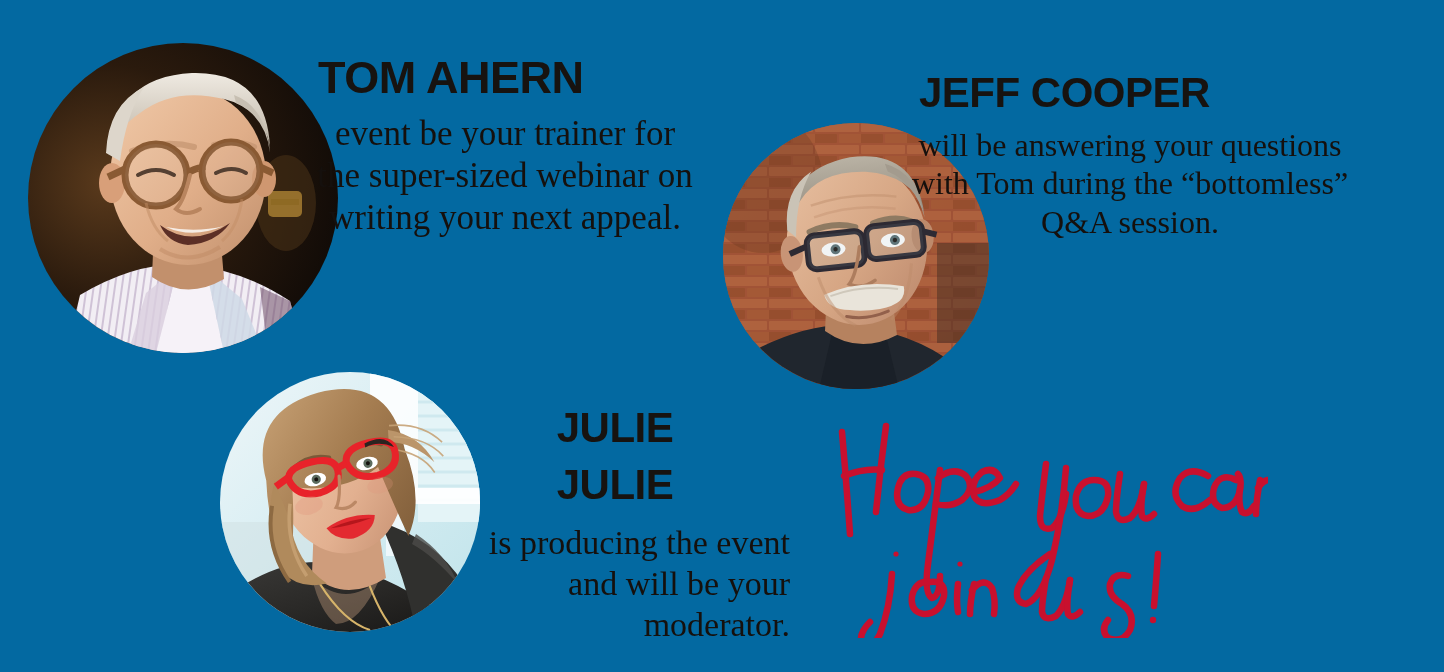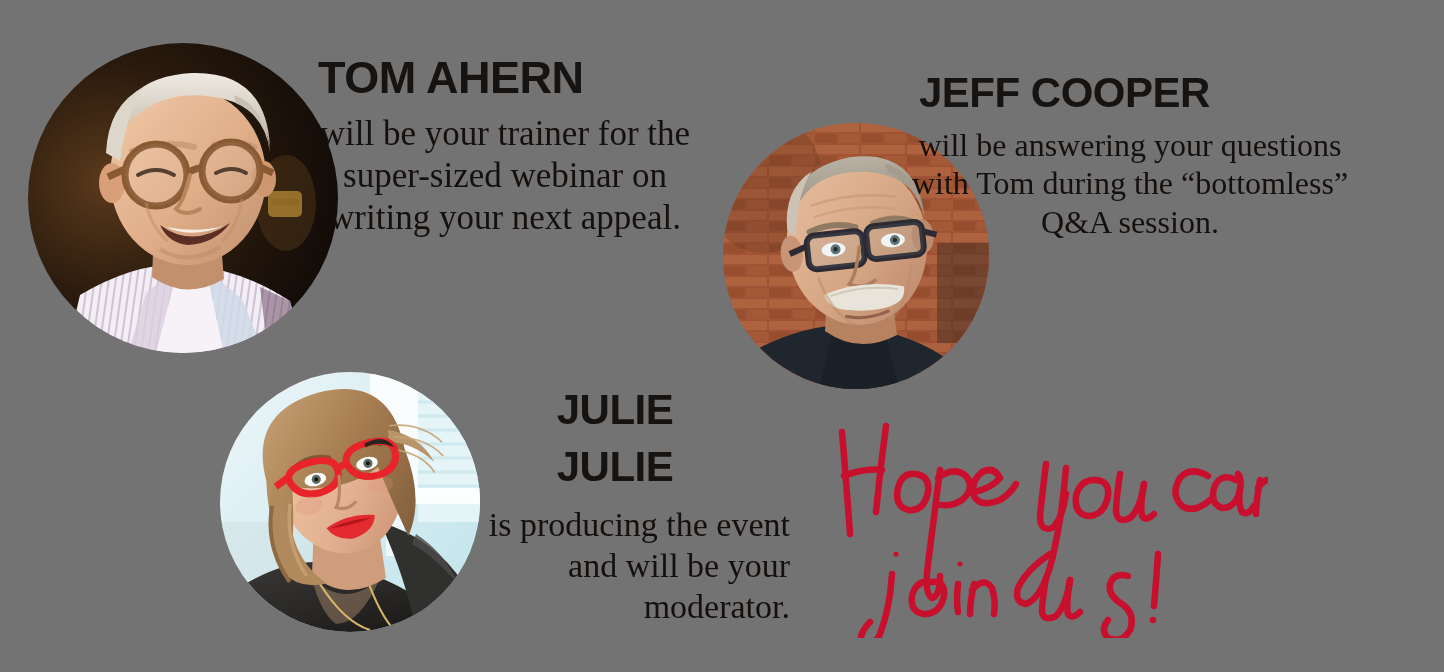--- a/index.html
+++ b/index.html
@@ -3,21 +3,21 @@
 <meta charset="utf-8">
 <style>
   html,body{margin:0;padding:0;}
   body{
     width:1444px;height:672px;
     background:#ffffff;
     font-family:"Liberation Sans", sans-serif;
     overflow:hidden;
     position:relative;
   }
-  .stage{position:relative;width:1444px;height:672px;background:#737373;}
+  .stage{position:relative;width:1444px;height:672px;background:#0369a1;}
 
   
   .portrait{position:absolute;border-radius:50%;overflow:hidden;}
   .portrait svg{display:block;width:100%;height:100%;}
 
   #portrait-tom   {left:28px; top:43px;  width:310px;height:310px;}
   #portrait-jeff  {left:723px;top:123px; width:266px;height:266px;}
   #portrait-julie {left:220px;top:372px; width:260px;height:260px;}
 
   
@@ -40,21 +40,21 @@
   #bio-tom{left:310px;top:55px;width:390px;}
   #bio-tom .name{font-size:45px;text-align:left;padding-left:8px;}
   #bio-tom .desc{font-size:35px;text-align:center;margin-top:13px;}
 
   
   #bio-jeff{left:905px;top:72px;width:450px;}
   #bio-jeff .name{font-size:42px;text-align:left;padding-left:14px;}
   #bio-jeff .desc{font-size:32px;text-align:center;margin-top:12px;}
 
   
-  #bio-julie{left:440px;top:382px;width:350px;}
+  #bio-julie{left:440px;top:400px;width:350px;}
   #bio-julie .name{font-size:42px;text-align:center;line-height:1.35;}
   #bio-julie .desc{font-size:34px;text-align:right;margin-top:10px;}
 
   
   #script-note{
     position:absolute;left:828px;top:408px;width:440px;height:230px;
   }
   #script-note svg{display:block;width:100%;height:100%;}
 </style>
 </head>
@@ -135,21 +135,21 @@
       <path d="M138 184 Q164 196 196 183 Q168 190 138 184 Z" fill="#f6ece4"></path>
 
       <path d="M118 160 Q124 186 140 198" stroke="#c08b64" stroke-width="3" fill="none" opacity="0.5"></path>
       <path d="M214 156 Q210 184 194 198" stroke="#c08b64" stroke-width="3" fill="none" opacity="0.45"></path>
       <path d="M132 206 Q160 224 192 204" stroke="#bd8761" stroke-width="4" fill="none" opacity="0.45"></path>
     </svg>
   </div>
 
   <div class="bio" id="bio-tom">
     <div class="name">TOM AHERN</div>
-    <div class="desc">will be your trainer for the super-sized webinar on writing your next appeal.</div>
+    <div class="desc">event be your trainer for the super-sized webinar on writing your next appeal.</div>
   </div>
 
   <div class="portrait" id="portrait-jeff">
     <svg viewBox="0 0 266 266" preserveAspectRatio="xMidYMid slice" aria-hidden="true">
       <defs>
         <linearGradient id="jeffBrick" x1="0" y1="0" x2="1" y2="1">
           <stop offset="0%" stop-color="#b5623c"></stop>
           <stop offset="55%" stop-color="#9c5030"></stop>
           <stop offset="100%" stop-color="#7d3f26"></stop>
         </linearGradient>

